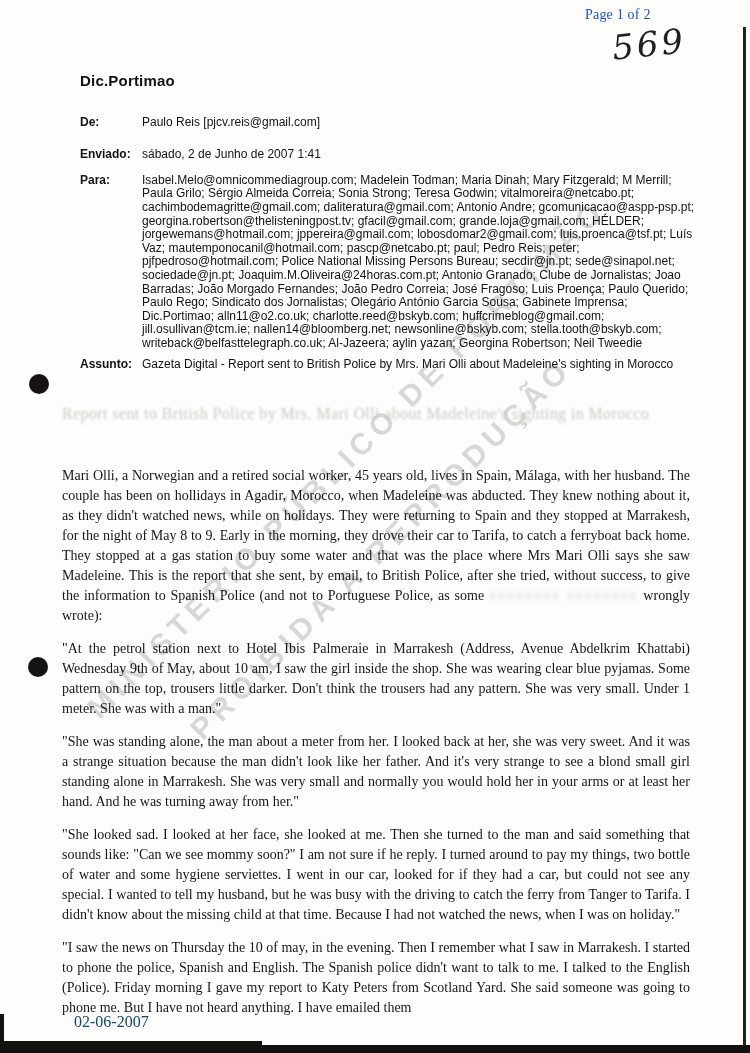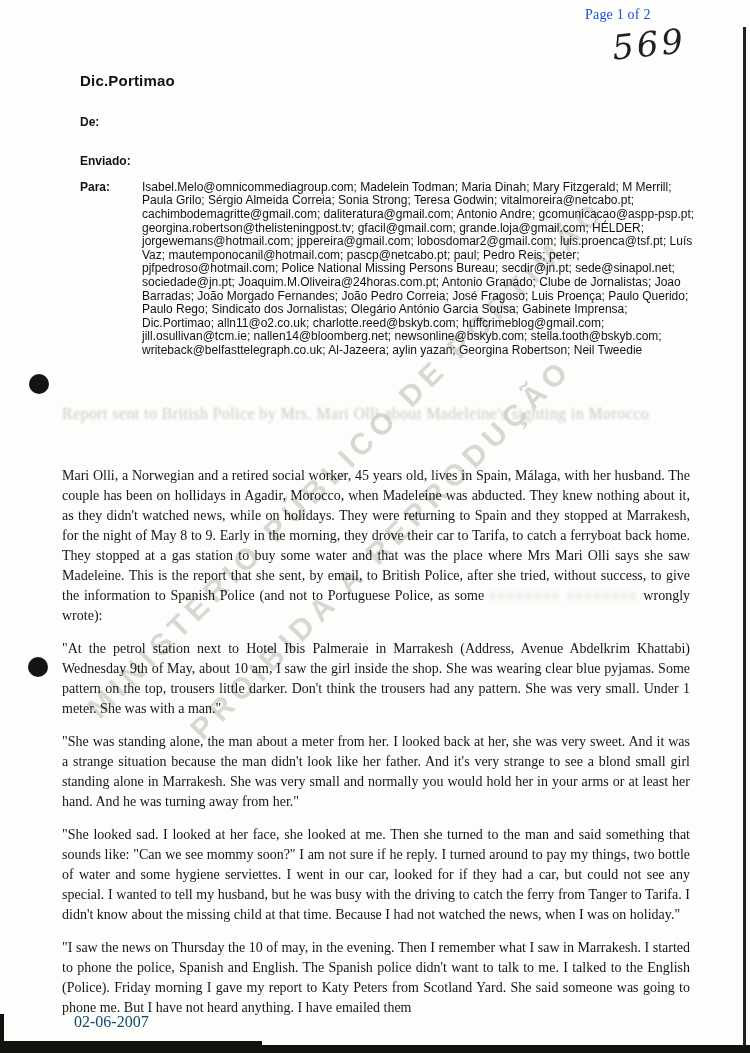--- a/index.html
+++ b/index.html
@@ -33,21 +33,21 @@
   }
   
   .email-header{
     position:absolute;left:80px;top:74px;width:618px;
     font-family:"Liberation Sans",sans-serif;font-size:12px;line-height:13.6px;
     color:#121212;
   }
   .email-title{font-size:15px;font-weight:bold;margin:0 0 28px 0;letter-spacing:0.2px;}
   .field-row{display:grid;grid-template-columns:62px 1fr;column-gap:0;}
   .field-row .lbl{font-weight:bold;}
-  .row-de{margin-bottom:26px;}
+  .row-de{margin-bottom:19px;}
   .row-enviado{margin-bottom:12px;}
   .row-para{margin-bottom:7px;}
   .row-para .val{max-width:556px;}
   .row-assunto .val{max-width:556px;}
   
   .faded-title{
     position:absolute;left:62px;top:400px;width:604px;
     font-size:16px;line-height:27px;color:#c9c9c1;filter:blur(0.9px);
     letter-spacing:0.4px;
   }
@@ -82,31 +82,37 @@
   <div class="dot dot2"></div>
 
   <div class="page-indicator">Page 1 of 2</div>
   <div class="handwritten">569</div>
 
   <div class="email-header">
     <div class="email-title">Dic.Portimao</div>
 
     <div class="field-row row-de">
       <div class="lbl">De:</div>
+      <div class="val">Paulo Reis [pjcv.reis@gmail.com]</div>
     </div>
 
     <div class="field-row row-enviado">
       <div class="lbl">Enviado:</div>
+      <div class="val">sábado, 2 de Junho de 2007 1:41</div>
     </div>
 
     <div class="field-row row-para">
       <div class="lbl">Para:</div>
       <div class="val">Isabel.Melo@omnicommediagroup.com; Madelein Todman; Maria Dinah; Mary Fitzgerald; M Merrill; Paula Grilo; Sérgio Almeida Correia; Sonia Strong; Teresa Godwin; vitalmoreira@netcabo.pt; cachimbodemagritte@gmail.com; daliteratura@gmail.com; Antonio Andre; gcomunicacao@aspp-psp.pt; georgina.robertson@thelisteningpost.tv; gfacil@gmail.com; grande.loja@gmail.com; HÉLDER; jorgewemans@hotmail.com; jppereira@gmail.com; lobosdomar2@gmail.com; luis.proenca@tsf.pt; Luís Vaz; mautemponocanil@hotmail.com; pascp@netcabo.pt; paul; Pedro Reis; peter; pjfpedroso@hotmail.com; Police National Missing Persons Bureau; secdir@jn.pt; sede@sinapol.net; sociedade@jn.pt; Joaquim.M.Oliveira@24horas.com.pt; Antonio Granado; Clube de Jornalistas; Joao Barradas; João Morgado Fernandes; João Pedro Correia; José Fragoso; Luis Proença; Paulo Querido; Paulo Rego; Sindicato dos Jornalistas; Olegário António Garcia Sousa; Gabinete Imprensa; Dic.Portimao; alln11@o2.co.uk; charlotte.reed@bskyb.com; huffcrimeblog@gmail.com; jill.osullivan@tcm.ie; nallen14@bloomberg.net; newsonline@bskyb.com; stella.tooth@bskyb.com; writeback@belfasttelegraph.co.uk; Al-Jazeera; aylin yazan; Georgina Robertson; Neil Tweedie</div>
     </div>
 
+    <div class="field-row row-assunto">
+      <div class="lbl">Assunto:</div>
+      <div class="val">Gazeta Digital - Report sent to British Police by Mrs. Mari Olli about Madeleine's sighting in Morocco</div>
+    </div>
   </div>
 
   <div class="faded-title">Report sent to British Police by Mrs. Mari Olli about Madeleine's sighting in Morocco</div>
 
   <div class="article">
     <p><span>Mari Olli, a Norwegian and a retired social worker, 45 years old, lives in Spain, Málaga, with her husband. The couple has been on hollidays in Agadir, Morocco, when Madeleine was abducted. They knew nothing about it, as they didn't watched news, while on holidays. They were returning to Spain and they stopped at Marrakesh, for the night of May 8 to 9. Early in the morning, they drove their car to Tarifa, to catch a ferryboat back home. They stopped at a gas station to buy some water and that was the place where Mrs Mari Olli says she saw Madeleine. This is the report that she sent, by email, to British Police, after she tried, without success, to give the information to Spanish Police (and not to Portuguese Police, as some</span> <span class="illegible">xxxxxxxx xxxxxxxx</span> <span>wrongly wrote):</span></p>
     <p>"At the petrol station next to Hotel Ibis Palmeraie in Marrakesh (Address, Avenue Abdelkrim Khattabi) Wednesday 9th of May, about 10 am, I saw the girl inside the shop. She was wearing clear blue pyjamas. Some pattern on the top, trousers little darker. Don't think the trousers had any pattern. She was very small. Under 1 meter. She was with a man."</p>
     <p>"She was standing alone, the man about a meter from her. I looked back at her, she was very sweet. And it was a strange situation because the man didn't look like her father. And it's very strange to see a blond small girl standing alone in Marrakesh. She was very small and normally you would hold her in your arms or at least her hand. And he was turning away from her."</p>
     <p>"She looked sad. I looked at her face, she looked at me. Then she turned to the man and said something that sounds like: "Can we see mommy soon?" I am not sure if he reply. I turned around to pay my things, two bottle of water and some hygiene serviettes. I went in our car, looked for if they had a car, but could not see any special. I wanted to tell my husband, but he was busy with the driving to catch the ferry from Tanger to Tarifa. I didn't know about the missing child at that time. Because I had not watched the news, when I was on holiday."</p>
     <p>"I saw the news on Thursday the 10 of may, in the evening. Then I remember what I saw in Marrakesh. I started to phone the police, Spanish and English. The Spanish police didn't want to talk to me. I talked to the English (Police). Friday morning I gave my report to Katy Peters from Scotland Yard. She said someone was going to phone me. But I have not heard anything. I have emailed them</p>

